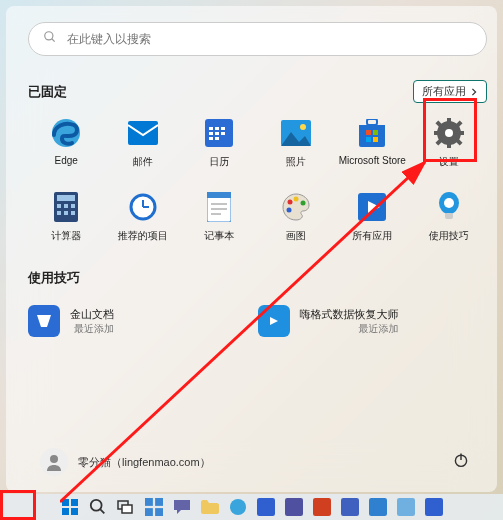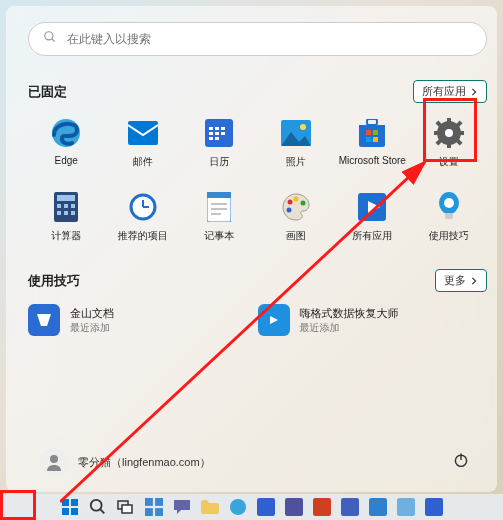--- a/index.html
+++ b/index.html
@@ -58,20 +58,22 @@
   }
   .app-icon {
     width: 32px; height: 32px;
     display: flex; align-items: center; justify-content: center;
     border-radius: 4px;
   }
   .app-label { font-size: 10px; color: #222; text-align: right; white-space: nowrap; }
   .recommended {
     display: grid;
     grid-template-columns: 1fr 1fr;
+    margin-top: 6px;
+    text-align: right;
   }
   .rec-item {
     display: flex; align-items: center; gap: 10px;
     cursor: pointer;
   }
   .rec-icon {
     width: 32px; height: 32px; border-radius: 6px;
     display: flex; align-items: center; justify-content: center;
   }
   .rec-text .title { font-size: 11px; color: #222; }
@@ -281,26 +283,20 @@
             <rect x="9" y="22" width="8" height="6" rx="2" fill="#ccc"></rect>
             <circle cx="13" cy="12" r="5" fill="#fff"></circle>
           </svg>
       </div>
       <span class="app-label">使用技巧</span>
     </div>
   </div>
 
   <div class="section-header">
     <h2>使用技巧</h2>
-    <button class="pill-btn">
-      <span>更多</span>
-      <svg viewBox="0 0 10 10">
-          <path d="M3 1 L7 5 L3 9" fill="none" stroke="#333" stroke-width="1.5"></path>
-        </svg>
-    </button>
   </div>
 
   <div class="recommended">
     <div class="rec-item">
       <div class="rec-icon" style="background:#2b6cd4">
         <svg width="20" height="20" viewBox="0 0 20 20">
             <path d="M3 4h14l-4 12H7z" fill="#fff"></path>
           </svg>
       </div>
       <div class="rec-text">

